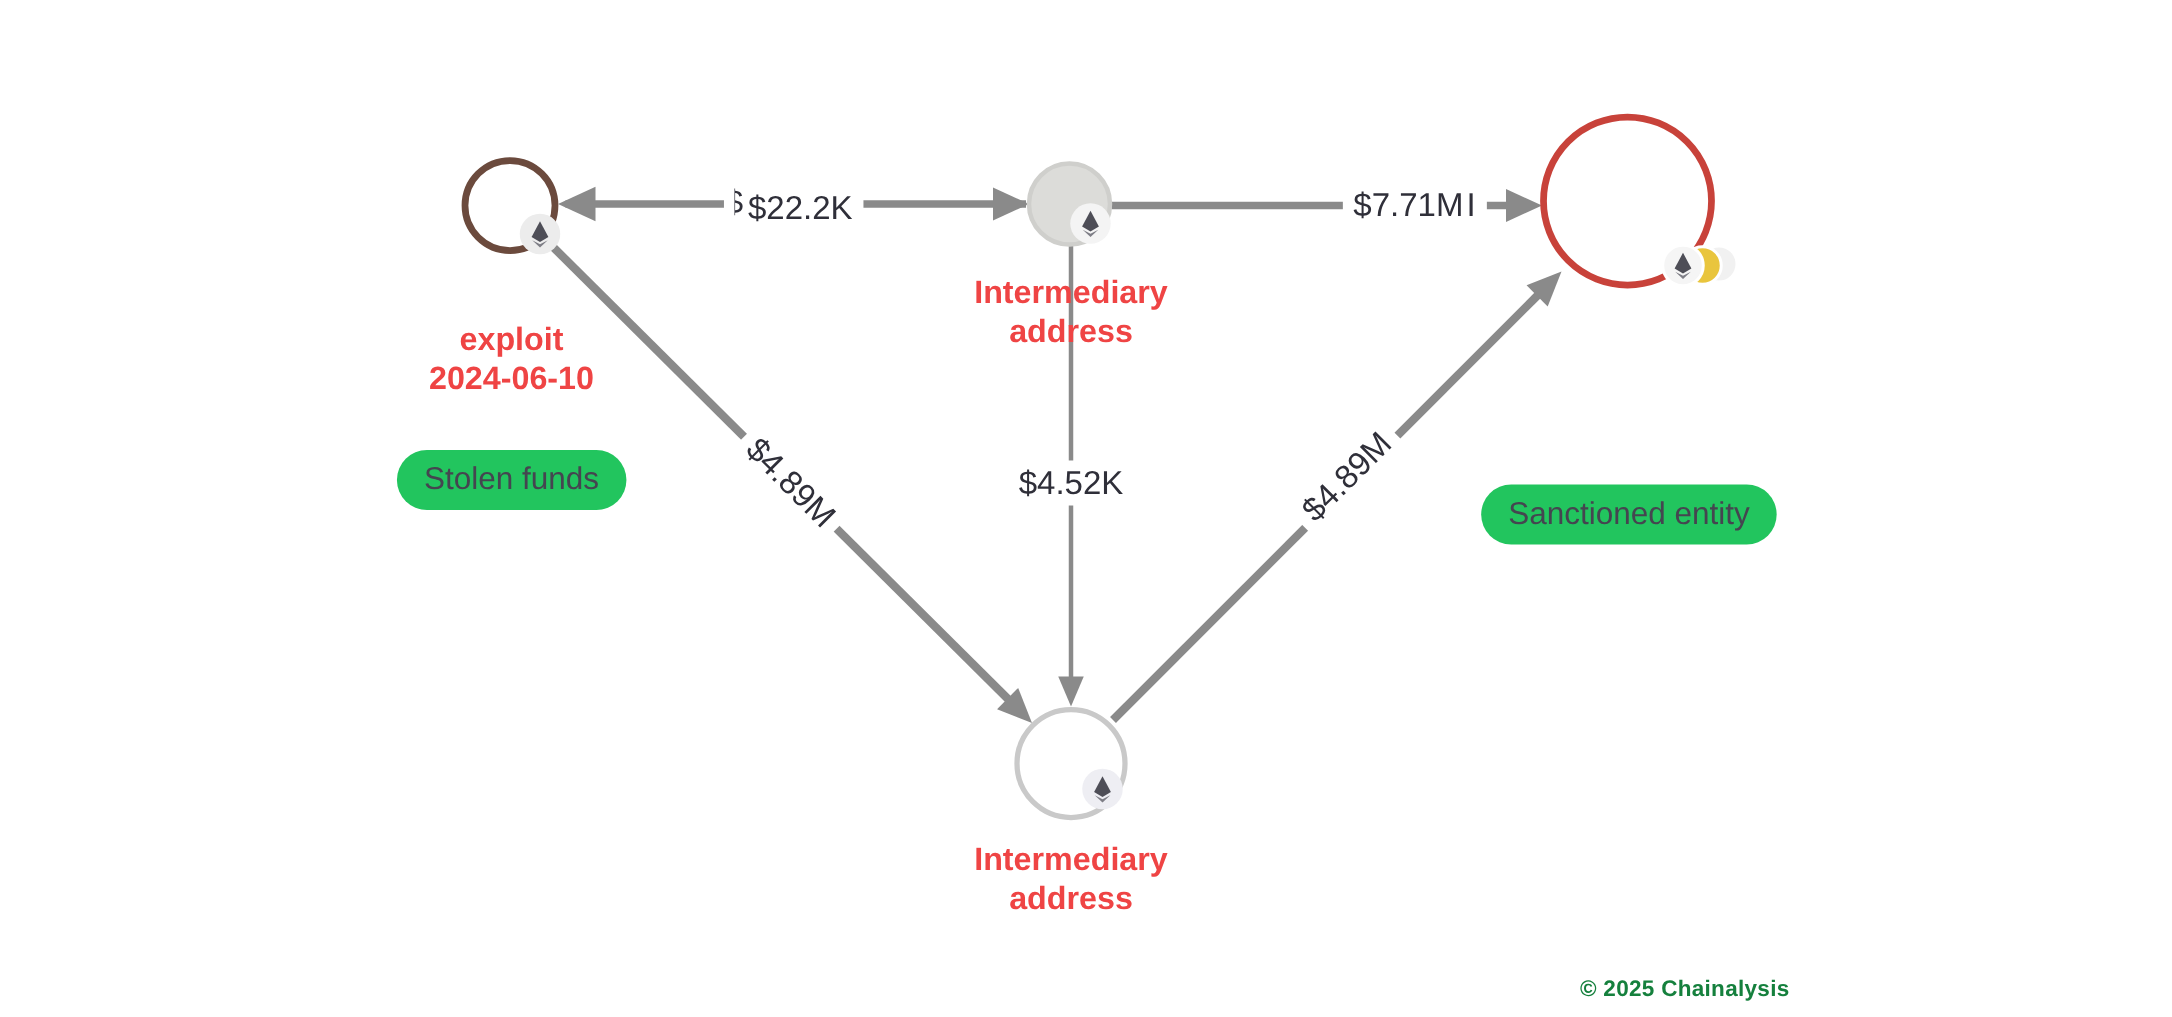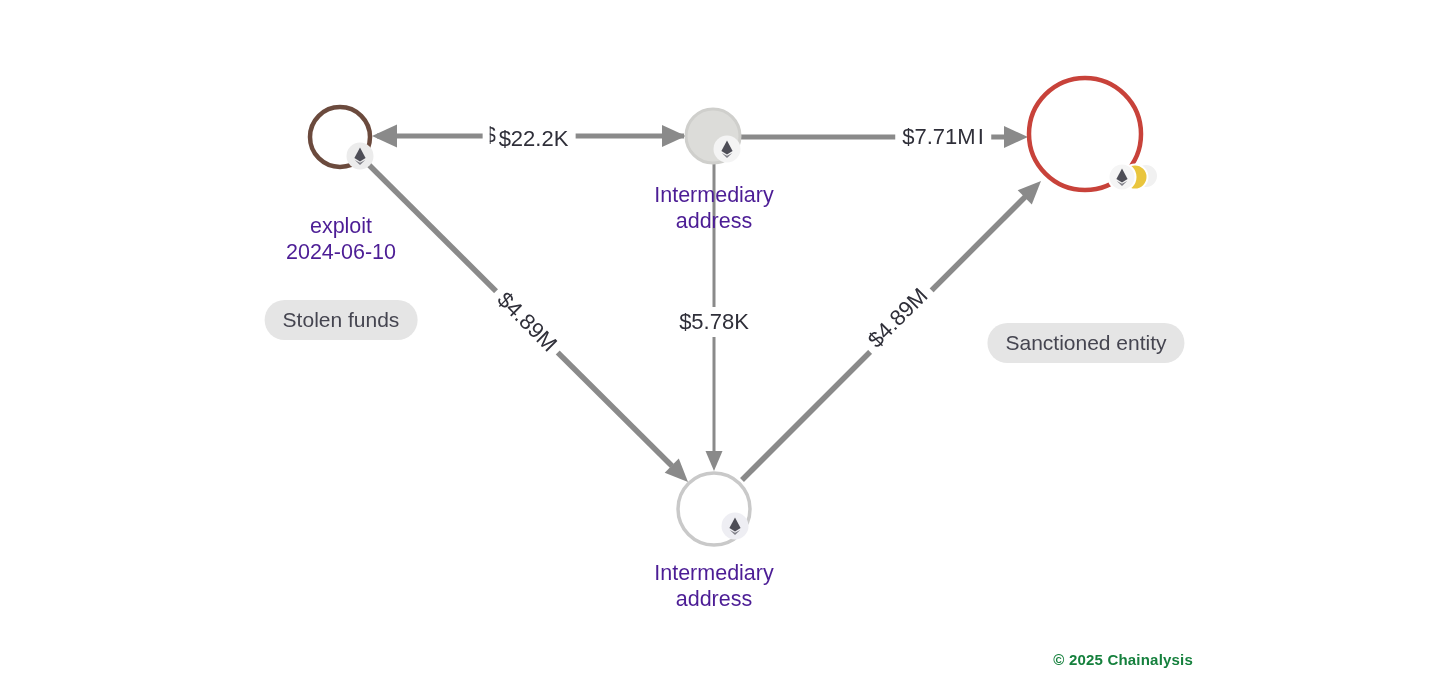--- a/index.html
+++ b/index.html
@@ -13,29 +13,29 @@
   }
   .canvas svg.graph-layer { position:absolute; left:0; top:0; }
 
   
   .node-label {
     position:absolute;
     width:260px;
     text-align:center;
     font-size:21.5px;
     line-height:26px;
-    font-weight:400;
-    color:#4c1d95;
+    font-weight:700;
+    color:#ef4444;
     transform:translateX(-50%);
   }
   
   .pill {
     position:absolute;
     transform:translateX(-50%);
-    background:#e5e5e5;
+    background:#22c55e;
     color:#454550;
     font-size:21px;
     font-weight:500;
     line-height:1;
     padding:9px 18px 10px 18px;
     border-radius:20px;
     white-space:nowrap;
   }
   
   .amount {
@@ -140,21 +140,21 @@
 
   <div class="amount" style="left:943px; top:137px;">
     <span>$7.71M</span><span class="frag-suffix">I</span>
   </div>
 
   <div class="amount rot45" style="left:527px; top:322px;">
     <span>$4.89M</span>
   </div>
 
   <div class="amount" style="left:714px; top:322px;">
-    <span>$5.78K</span>
+    <span>$4.52K</span>
   </div>
 
   <div class="amount rotm45" style="left:898px; top:318px;">
     <span>$4.89M</span>
   </div>
 
   <div class="node-label" style="left:341px; top:213px;">
     <div>exploit</div>
     <div>2024-06-10</div>
   </div>

